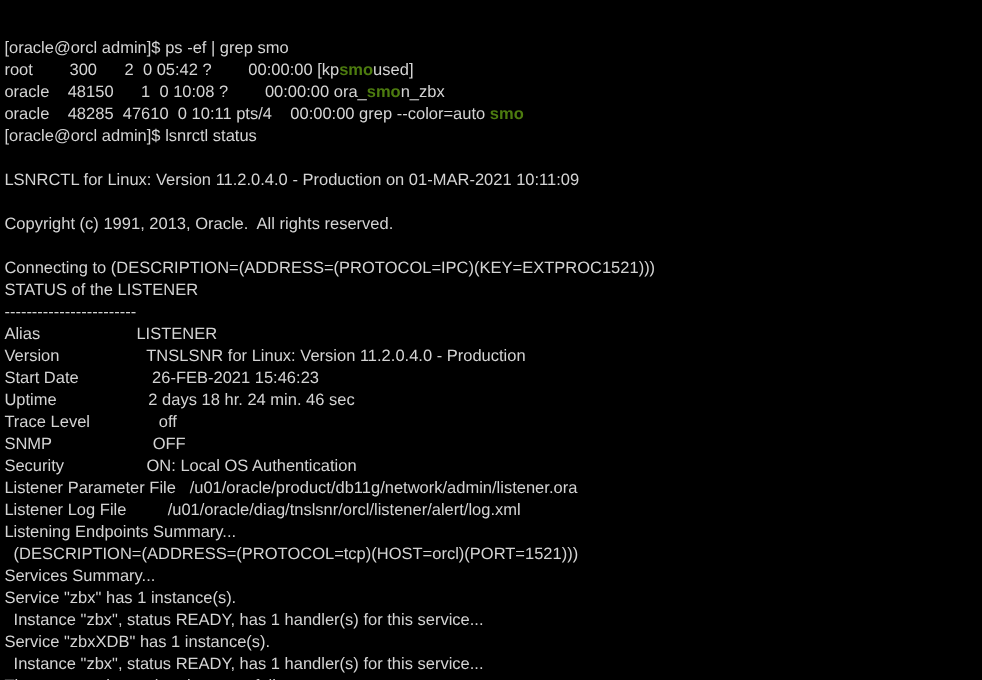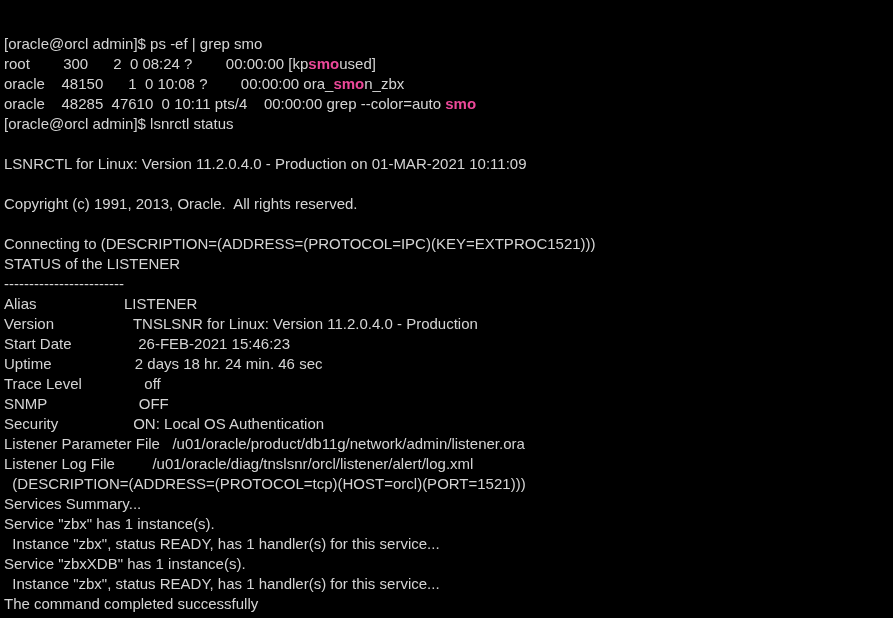--- a/index.html
+++ b/index.html
@@ -24,51 +24,52 @@
   }
   .line {
     white-space: pre;
     height: 20px;
     font-size: 15px;
     line-height: 20px;
     min-height: 20px;
   }
   .seg { white-space: pre; }
   .match {
-    color: #ec4899;
+    color: #4d7c0f;
     font-weight: bold;
   }
 </style>
 </head>
 <body>
 
 <div id="terminal">
   <div id="terminal-output">
       <div class="line"><span class="seg">[oracle@orcl admin]$ ps -ef | grep smo</span></div>
-      <div class="line"><span class="seg">root        300      2  0 08:24 ?        00:00:00 [kp</span><span class="seg match">smo</span><span class="seg">used]</span></div>
+      <div class="line"><span class="seg">root        300      2  0 05:42 ?        00:00:00 [kp</span><span class="seg match">smo</span><span class="seg">used]</span></div>
       <div class="line"><span class="seg">oracle    48150      1  0 10:08 ?        00:00:00 ora_</span><span class="seg match">smo</span><span class="seg">n_zbx</span></div>
       <div class="line"><span class="seg">oracle    48285  47610  0 10:11 pts/4    00:00:00 grep --color=auto </span><span class="seg match">smo</span></div>
       <div class="line"><span class="seg">[oracle@orcl admin]$ lsnrctl status</span></div>
       <div class="line"><span class="seg">&nbsp;</span></div>
       <div class="line"><span class="seg">LSNRCTL for Linux: Version 11.2.0.4.0 - Production on 01-MAR-2021 10:11:09</span></div>
       <div class="line"><span class="seg">&nbsp;</span></div>
       <div class="line"><span class="seg">Copyright (c) 1991, 2013, Oracle.  All rights reserved.</span></div>
       <div class="line"><span class="seg">&nbsp;</span></div>
       <div class="line"><span class="seg">Connecting to (DESCRIPTION=(ADDRESS=(PROTOCOL=IPC)(KEY=EXTPROC1521)))</span></div>
       <div class="line"><span class="seg">STATUS of the LISTENER</span></div>
       <div class="line"><span class="seg">------------------------</span></div>
       <div class="line"><span class="seg">Alias                     LISTENER</span></div>
       <div class="line"><span class="seg">Version                   TNSLSNR for Linux: Version 11.2.0.4.0 - Production</span></div>
       <div class="line"><span class="seg">Start Date                26-FEB-2021 15:46:23</span></div>
       <div class="line"><span class="seg">Uptime                    2 days 18 hr. 24 min. 46 sec</span></div>
       <div class="line"><span class="seg">Trace Level               off</span></div>
       <div class="line"><span class="seg">SNMP                      OFF</span></div>
       <div class="line"><span class="seg">Security                  ON: Local OS Authentication</span></div>
       <div class="line"><span class="seg">Listener Parameter File   /u01/oracle/product/db11g/network/admin/listener.ora</span></div>
       <div class="line"><span class="seg">Listener Log File         /u01/oracle/diag/tnslsnr/orcl/listener/alert/log.xml</span></div>
+      <div class="line"><span class="seg">Listening Endpoints Summary...</span></div>
       <div class="line"><span class="seg">  (DESCRIPTION=(ADDRESS=(PROTOCOL=tcp)(HOST=orcl)(PORT=1521)))</span></div>
       <div class="line"><span class="seg">Services Summary...</span></div>
       <div class="line"><span class="seg">Service "zbx" has 1 instance(s).</span></div>
       <div class="line"><span class="seg">  Instance "zbx", status READY, has 1 handler(s) for this service...</span></div>
       <div class="line"><span class="seg">Service "zbxXDB" has 1 instance(s).</span></div>
       <div class="line"><span class="seg">  Instance "zbx", status READY, has 1 handler(s) for this service...</span></div>
       <div class="line"><span class="seg">The command completed successfully</span></div>
     </div>
 
 </div>

